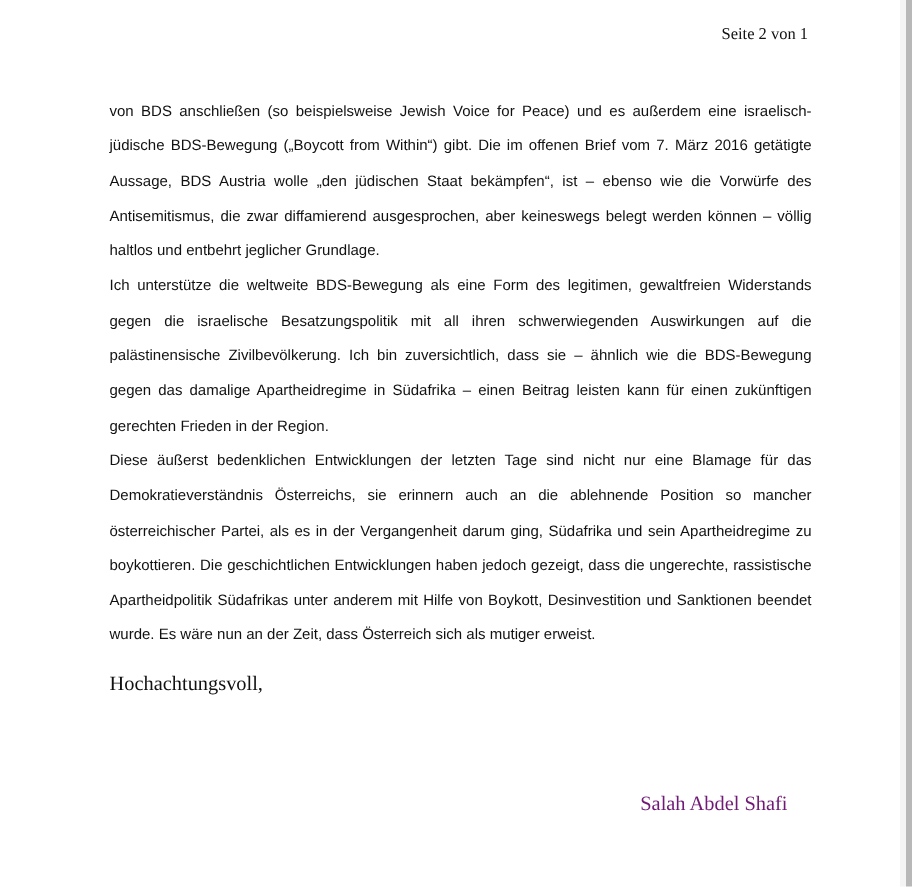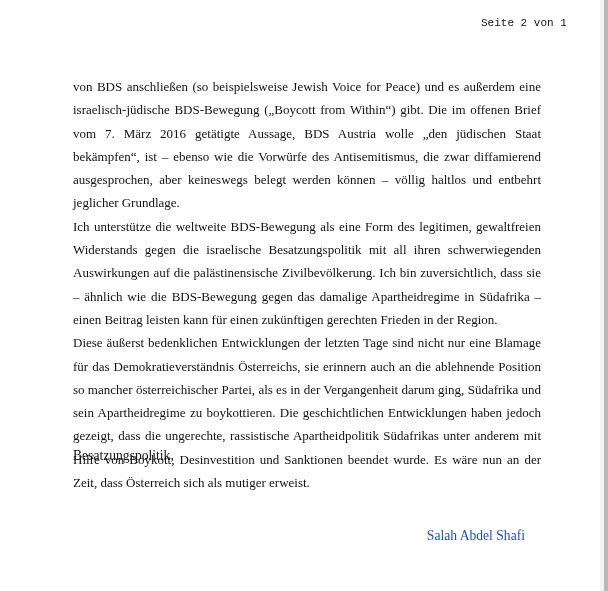--- a/index.html
+++ b/index.html
@@ -34,32 +34,32 @@
       left: 604px;
       top: 0;
       width: 4px;
       height: 591px;
       background: #b8b8b8;
     }
     .page-number {
       position: absolute;
       top: 17px;
       left: 481px;
-      font-family: Liberation Mono, monospace;
+      font-family: Liberation Serif, serif;
       font-size: 11px;
       color: #111;
       white-space: nowrap;
     }
     .body-text {
       position: absolute;
       left: 73px;
-      top: 75px;
+      top: 63px;
       width: 468px;
-      font-family: Liberation Serif, serif;
-      font-size: 13px;
+      font-family: Liberation Sans, sans-serif;
+      font-size: 10px;
       line-height: 23.3px;
       color: #111;
       text-align: justify;
     }
     .body-text p {
       margin: 0;
     }
     .closing {
       position: absolute;
       left: 73px;
@@ -68,37 +68,37 @@
       font-size: 13.6px;
       color: #111;
     }
     .signature {
       position: absolute;
       right: 75px;
       top: 526px;
       font-family: "Liberation Serif", serif;
       font-size: 13.6px;
       line-height: 20px;
-      color: #1d4ed8;
+      color: #701a75;
       text-align: left;
     }
   </style>
 </head>
 <body>
 
 <div class="page">
   <div class="page-number">Seite 2 von 1</div>
 
   <div class="body-text">
     <p>von BDS anschließen (so beispielsweise Jewish Voice for Peace) und es außerdem eine israelisch-jüdische BDS-Bewegung („Boycott from Within“) gibt. Die im offenen Brief vom 7. März 2016 getätigte Aussage, BDS Austria wolle „den jüdischen Staat bekämpfen“, ist – ebenso wie die Vorwürfe des Antisemitismus, die zwar diffamierend ausgesprochen, aber keineswegs belegt werden können – völlig haltlos und entbehrt jeglicher Grundlage.</p>
     <p>Ich unterstütze die weltweite BDS-Bewegung als eine Form des legitimen, gewaltfreien Widerstands gegen die israelische Besatzungspolitik mit all ihren schwerwiegenden Auswirkungen auf die palästinensische Zivilbevölkerung. Ich bin zuversichtlich, dass sie – ähnlich wie die BDS-Bewegung gegen das damalige Apartheidregime in Südafrika – einen Beitrag leisten kann für einen zukünftigen gerechten Frieden in der Region.</p>
     <p>Diese äußerst bedenklichen Entwicklungen der letzten Tage sind nicht nur eine Blamage für das Demokratieverständnis Österreichs, sie erinnern auch an die ablehnende Position so mancher österreichischer Partei, als es in der Vergangenheit darum ging, Südafrika und sein Apartheidregime zu boykottieren. Die geschichtlichen Entwicklungen haben jedoch gezeigt, dass die ungerechte, rassistische Apartheidpolitik Südafrikas unter anderem mit Hilfe von Boykott, Desinvestition und Sanktionen beendet wurde. Es wäre nun an der Zeit, dass Österreich sich als mutiger erweist.</p>
   </div>
 
-  <div class="closing">Besatzungspolitik,</div>
+  <div class="closing">Hochachtungsvoll,</div>
 
   <div class="signature">
     <div>Salah Abdel Shafi</div>
   </div>
 </div>
 
 <div class="edge-light"></div>
 <div class="edge-dark"></div>
 
 </body></html>

